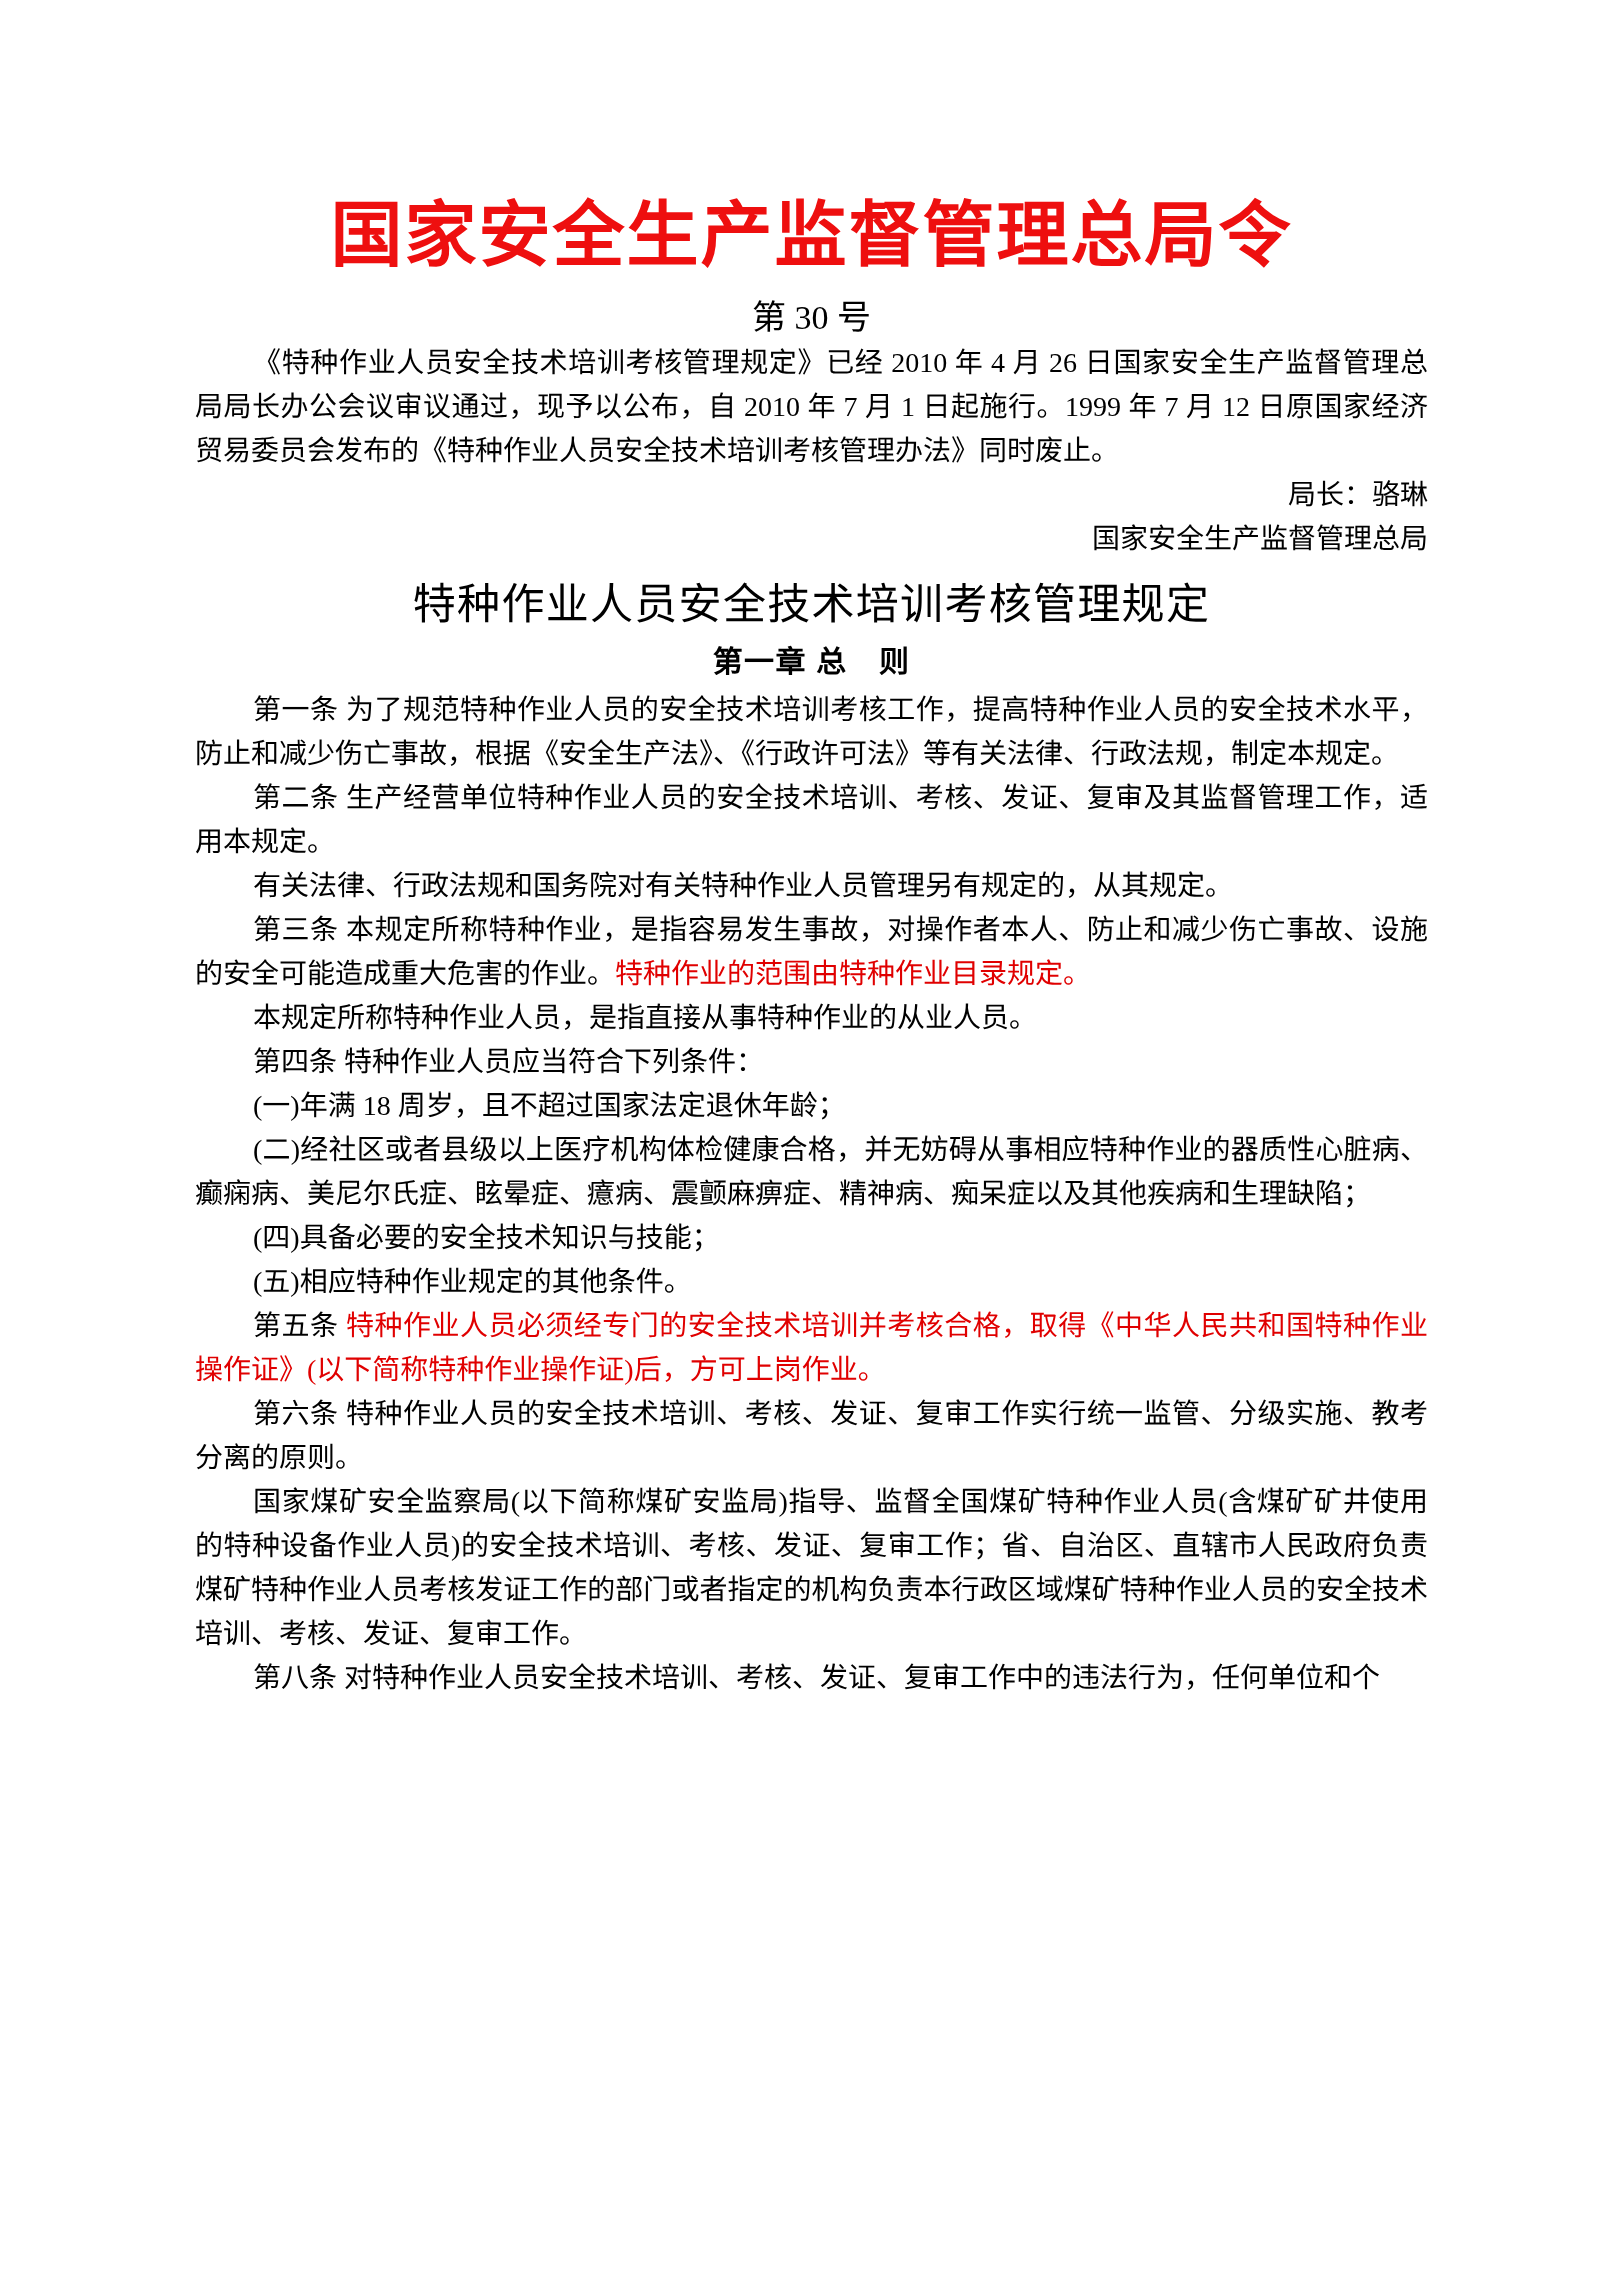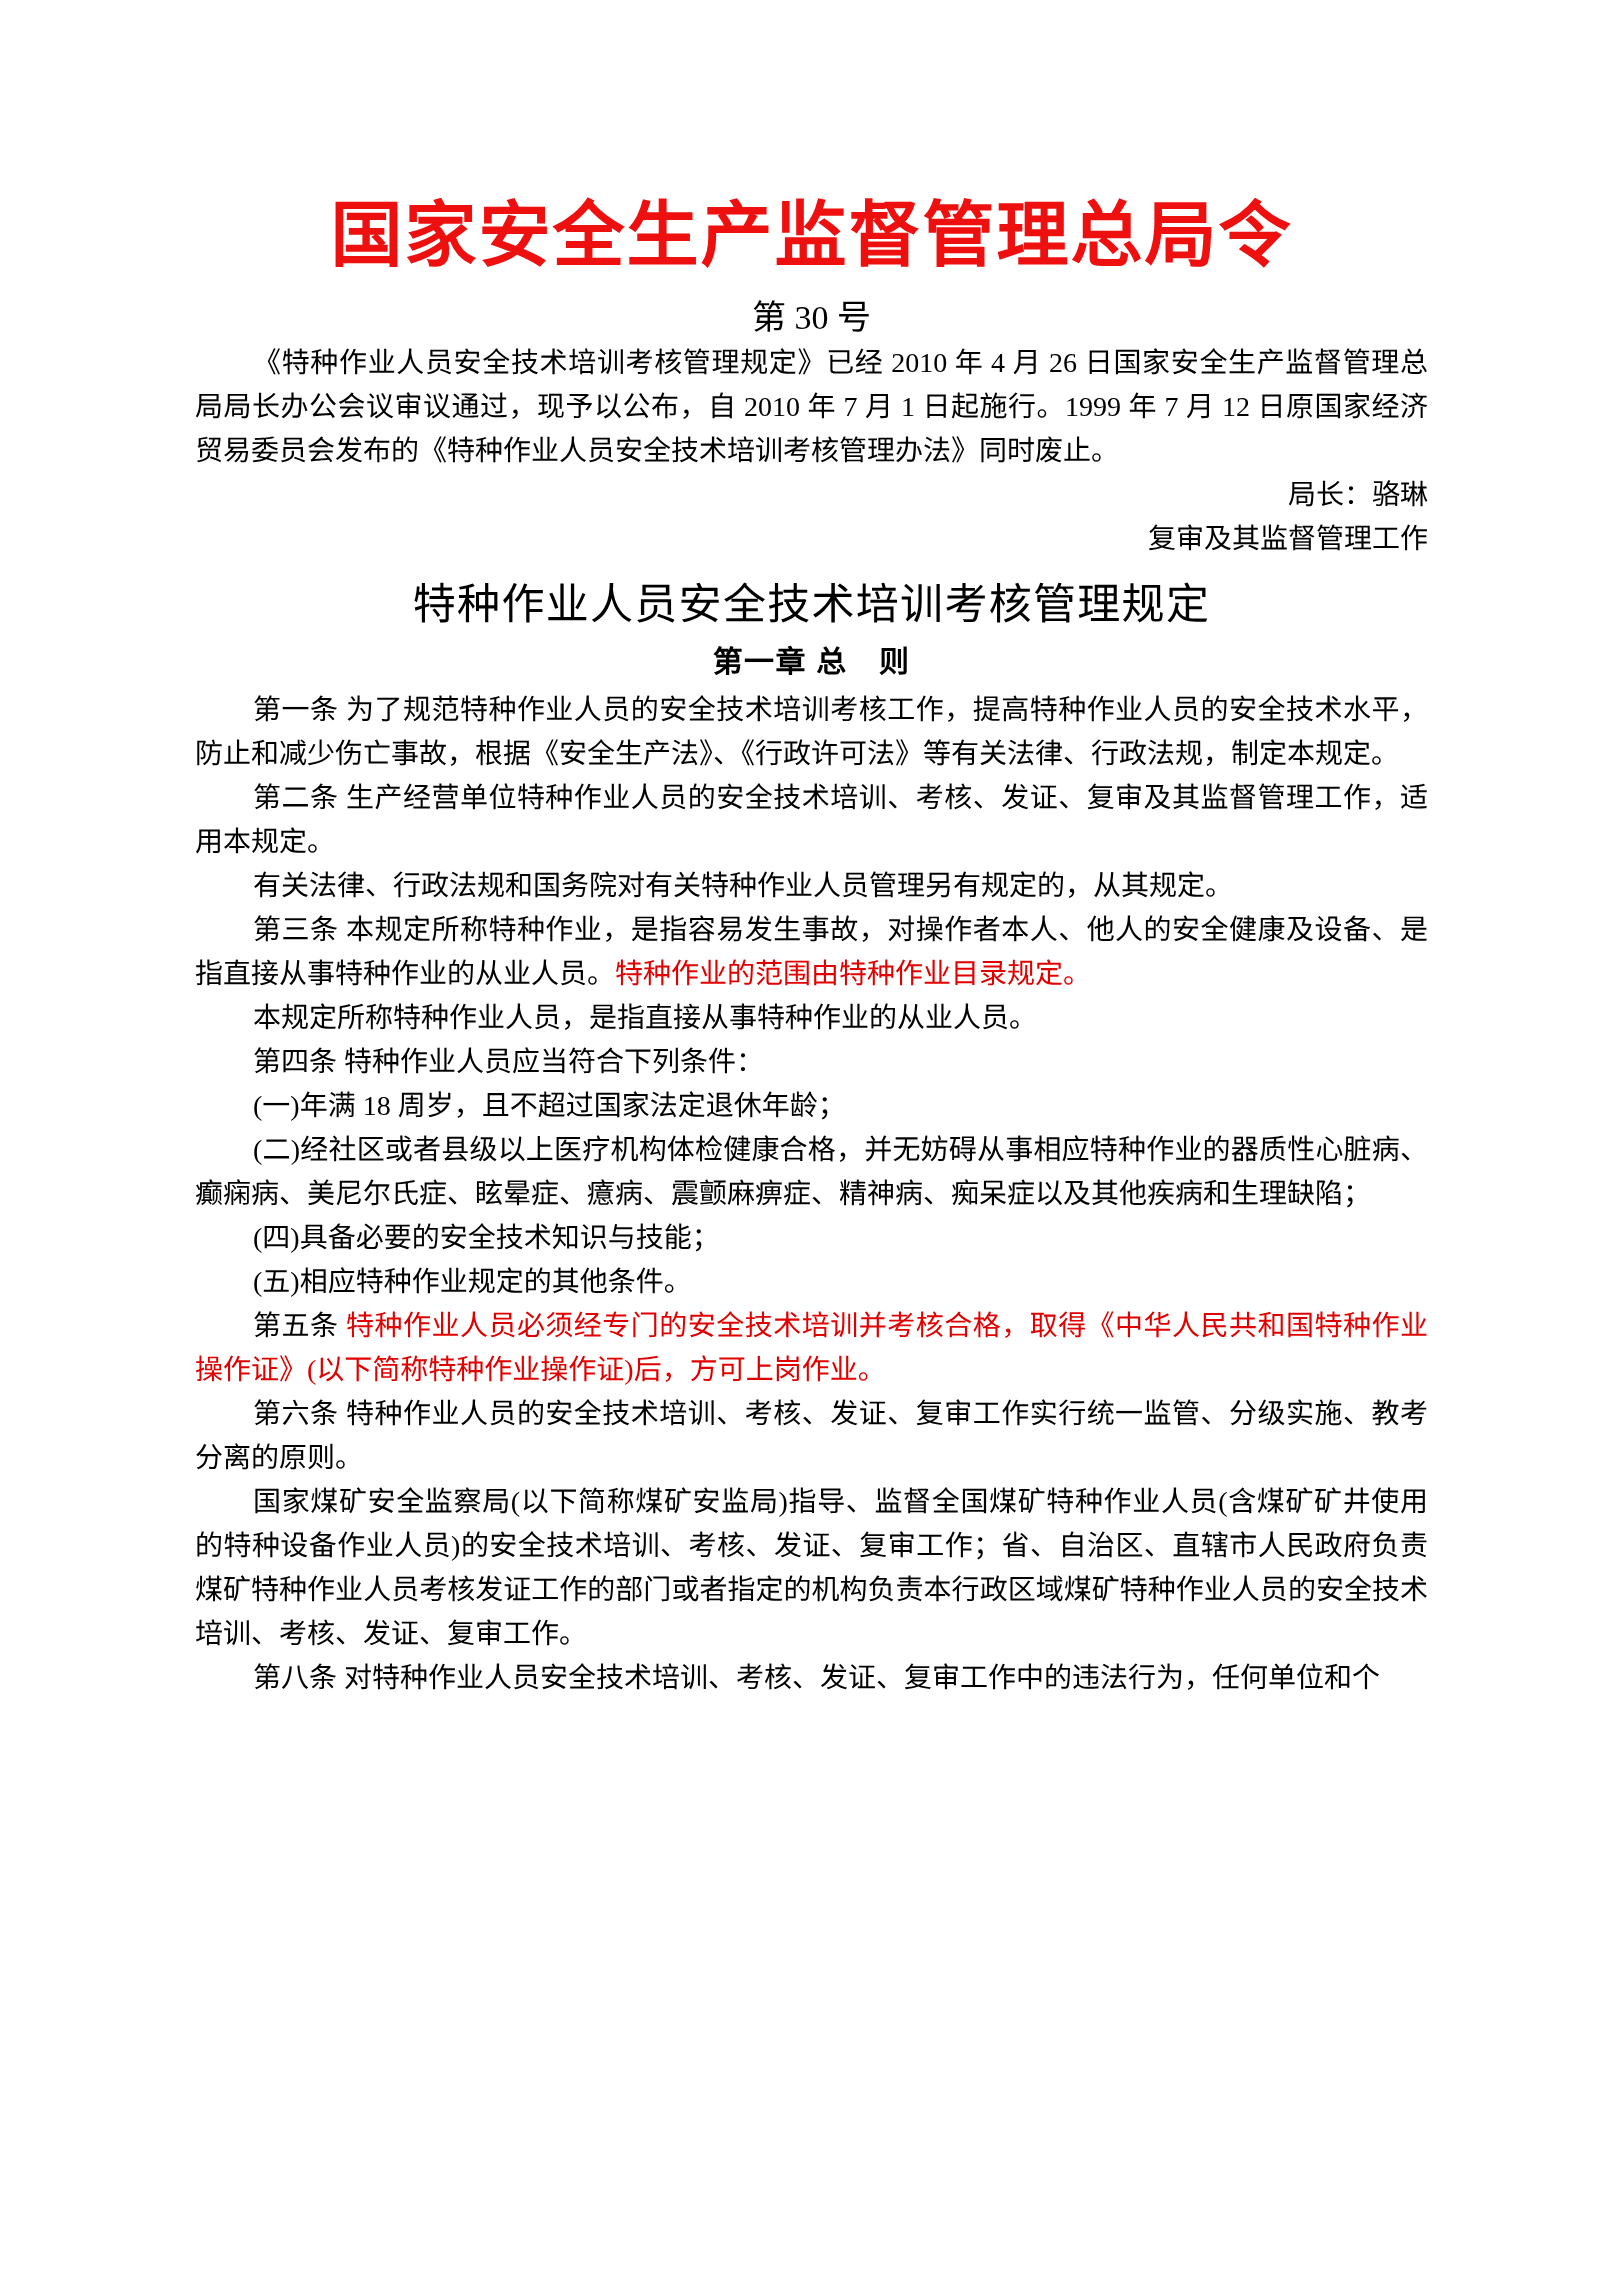--- a/index.html
+++ b/index.html
@@ -70,27 +70,27 @@
 </style>
 </head>
 <body>
 
 <div class="page" style="--title-red: #ee0f0f; --body-red: #e00000; background: rgb(255, 255, 255); color: rgb(0, 0, 0);">
   <h1 class="decree-title">国家安全生产监督管理总局令</h1>
   <div class="decree-number">第 30 号</div>
   <div>
       <div class="para body indent"><span>《特种作业人员安全技术培训考核管理规定》已经 2010 年 4 月 26 日国家安全生产监督管理总局局长办公会议审议通过，现予以公布，自 2010 年 7 月 1 日起施行。1999 年 7 月 12 日原国家经济贸易委员会发布的《特种作业人员安全技术培训考核管理办法》同时废止。</span></div>
       <div class="para right"><span>局长：骆琳</span></div>
-      <div class="para right"><span>复审及其监督管理工作</span></div>
+      <div class="para right"><span>国家安全生产监督管理总局</span></div>
       <div class="para doc-title"><span>特种作业人员安全技术培训考核管理规定</span></div>
       <div class="para chapter"><span>第一章 总　则</span></div>
       <div class="para body indent"><span>第一条 为了规范特种作业人员的安全技术培训考核工作，提高特种作业人员的安全技术水平，防止和减少伤亡事故，根据《安全生产法》、《行政许可法》等有关法律、行政法规，制定本规定。</span></div>
       <div class="para body indent"><span>第二条 生产经营单位特种作业人员的安全技术培训、考核、发证、复审及其监督管理工作，适用本规定。</span></div>
       <div class="para body indent"><span>有关法律、行政法规和国务院对有关特种作业人员管理另有规定的，从其规定。</span></div>
-      <div class="para body indent"><span>第三条 本规定所称特种作业，是指容易发生事故，对操作者本人、他人的安全健康及设备、是指直接从事特种作业的从业人员。</span><span class="red">特种作业的范围由特种作业目录规定。</span></div>
+      <div class="para body indent"><span>第三条 本规定所称特种作业，是指容易发生事故，对操作者本人、防止和减少伤亡事故、设施的安全可能造成重大危害的作业。</span><span class="red">特种作业的范围由特种作业目录规定。</span></div>
       <div class="para body indent"><span>本规定所称特种作业人员，是指直接从事特种作业的从业人员。</span></div>
       <div class="para body indent"><span>第四条 特种作业人员应当符合下列条件：</span></div>
       <div class="para body indent"><span>(一)年满 18 周岁，且不超过国家法定退休年龄；</span></div>
       <div class="para body indent"><span>(二)经社区或者县级以上医疗机构体检健康合格，并无妨碍从事相应特种作业的器质性心脏病、癫痫病、美尼尔氏症、眩晕症、癔病、震颤麻痹症、精神病、痴呆症以及其他疾病和生理缺陷；</span></div>
       <div class="para body indent"><span>(四)具备必要的安全技术知识与技能；</span></div>
       <div class="para body indent"><span>(五)相应特种作业规定的其他条件。</span></div>
       <div class="para body indent"><span>第五条 </span><span class="red">特种作业人员必须经专门的安全技术培训并考核合格，取得《中华人民共和国特种作业操作证》(以下简称特种作业操作证)后，方可上岗作业。</span></div>
       <div class="para body indent"><span>第六条 特种作业人员的安全技术培训、考核、发证、复审工作实行统一监管、分级实施、教考分离的原则。</span></div>
       <div class="para body indent"><span>国家煤矿安全监察局(以下简称煤矿安监局)指导、监督全国煤矿特种作业人员(含煤矿矿井使用的特种设备作业人员)的安全技术培训、考核、发证、复审工作；省、自治区、直辖市人民政府负责煤矿特种作业人员考核发证工作的部门或者指定的机构负责本行政区域煤矿特种作业人员的安全技术培训、考核、发证、复审工作。</span></div>
       <div class="para body indent"><span>第八条 对特种作业人员安全技术培训、考核、发证、复审工作中的违法行为，任何单位和个</span></div>

